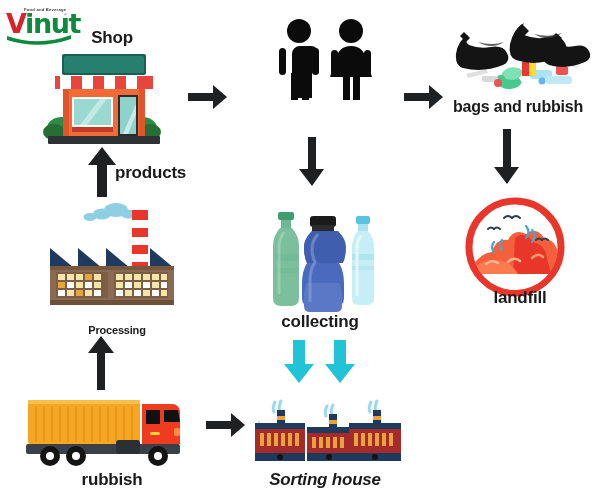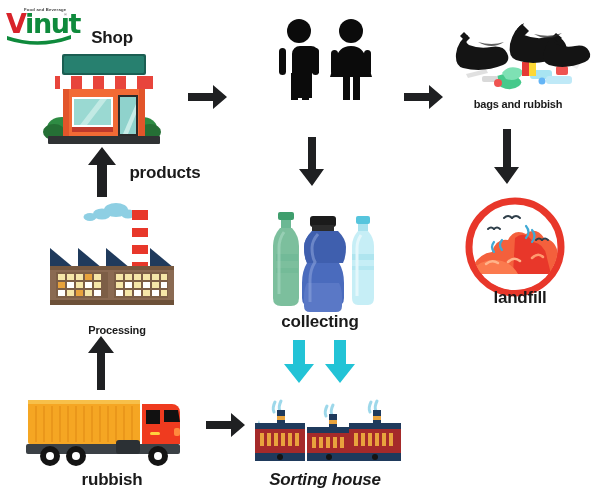--- a/index.html
+++ b/index.html
@@ -154,21 +154,21 @@
         <path d="M26 14 l6 6 -4 4 -6 -6z"></path>
         <path d="M84 6 l7 7 -5 5 -7 -7z"></path>
         <path d="M118 15 l6 5 -4 4 -6 -5z"></path>
       </g>
 
       <g fill="#2b2b2b" opacity="0.75">
         <path d="M40 24 q14 4 26 0 q-12 8 -26 0z"></path>
         <path d="M96 16 q16 4 28 -1 q-13 10 -28 1z"></path>
       </g>
     </svg>
-    <div class="label" style="position:absolute;left:0;top:80px;width:160px;font-size:11px;">bags and rubbish</div>
+    <div class="label" style="position:absolute;left:0;top:80px;width:160px;font-size:16px;">bags and rubbish</div>
   </div>
 
   <svg class="arrow" style="left:492px;top:127px;" width="30" height="60" viewBox="0 0 30 60">
     <path d="M11 2h8v38h8L15 57 2 40h9z" fill="#1f2022"></path>
   </svg>
 
   <div class="node" style="left:450px;top:196px;width:140px;height:130px;">
     <svg width="120" height="102" viewBox="0 0 120 102" style="position:absolute;left:10px;top:0;">
       <circle cx="55" cy="51" r="46" fill="#ffffff" stroke="#e8372a" stroke-width="7"></circle>
       <clipPath id="lfclip">
@@ -439,15 +439,15 @@
         </g>
       </g>
       <rect x="30" y="104" width="124" height="5" fill="#6d5139"></rect>
     </svg>
     <div class="label" style="position:absolute;left:7px;top:108px;width:180px;font-size:11px;margin-top:20px;">Processing</div>
   </div>
 
   <svg class="arrow" style="left:86px;top:145px;" width="32" height="52" viewBox="0 0 32 52">
     <path d="M16 2l14 18h-9v32h-10V20H2z" fill="#1f2022"></path>
   </svg>
-  <div class="label" style="position:absolute;left:115px;top:163px;width:100px;font-size:17px;text-align:center;">products</div>
+  <div class="label" style="position:absolute;left:115px;top:163px;width:100px;font-size:17px;text-align:left;">products</div>
 
 </div>
 
 </body></html>

